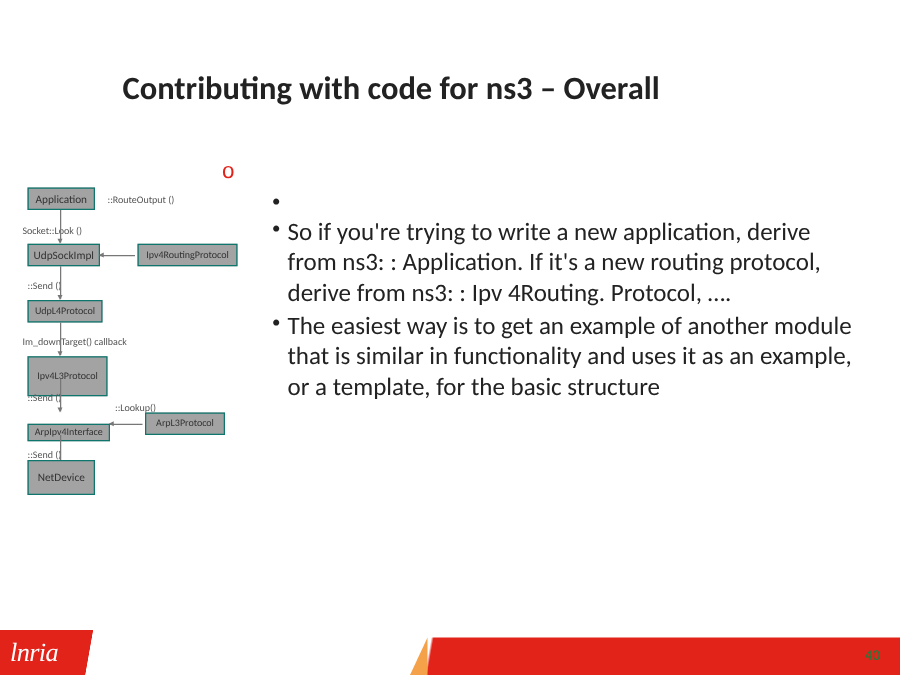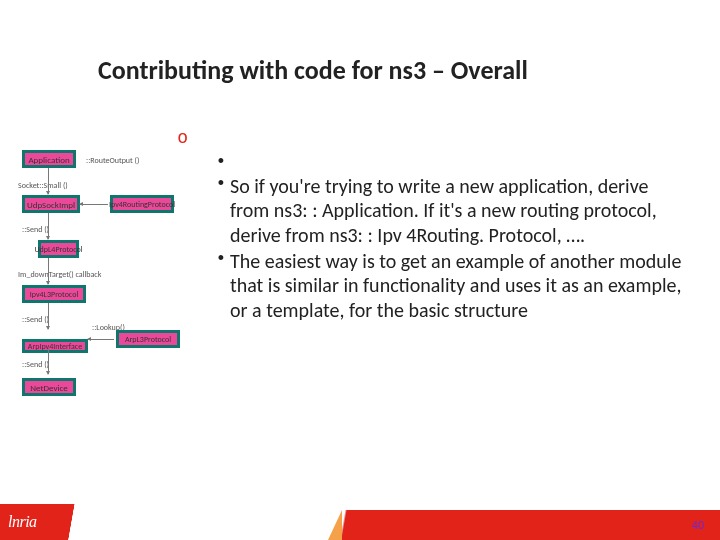--- a/index.html
+++ b/index.html
@@ -1,70 +1,70 @@
 <!DOCTYPE html>
 <html><head>
 <meta charset="utf-8">
 <style>
   * { box-sizing: border-box; margin: 0; padding: 0; }
   html, body { width: 720px; height: 540px; font-family: Calibri, Arial, sans-serif; background: #fff; overflow: hidden; }
   .slide { position: relative; width: 720px; height: 540px; }
   .title { position: absolute; top: 54px; left: 98px; font-size: 26px; font-weight: 700; color: #222; }
   .diagram { position: absolute; left: 18px; top: 150px; width: 172px; height: 290px; }
-  .box { position: absolute; border: 3px solid #0f766e; background: #ec4899; font-size: 9px; display: flex; align-items: center; justify-content: center; padding: 1px 2px; text-align: center; color: #333; }
+  .box { position: absolute; border: 1px solid #0f766e; background: #a3a3a3; font-size: 9px; display: flex; align-items: center; justify-content: center; padding: 1px 2px; text-align: center; color: #333; }
   .lbl { position: absolute; font-size: 8px; color: #555; white-space: nowrap; }
   .arrow { position: absolute; width: 1px; background: #777; }
   .arrow::after { content: ""; position: absolute; bottom: -1px; left: -2px; border-left: 2.5px solid transparent; border-right: 2.5px solid transparent; border-top: 4px solid #777; }
   .harrow { position: absolute; height: 1px; background: #777; }
   .harrow::before { content: ""; position: absolute; left: -1px; top: -2px; border-top: 2.5px solid transparent; border-bottom: 2.5px solid transparent; border-right: 4px solid #777; }
   .content { position: absolute; left: 176px; top: 128px; width: 510px; }
   .main-item { display: flex; margin-bottom: 4px; }
   .circ { width: 18px; flex-shrink: 0; font-size: 18px; color: #e2231a; font-family: "Courier New", monospace; text-align: right; padding-right: 6px; font-weight: 400; }
   .main-text { font-size: 20px; font-weight: 700; line-height: 1.2; color: #222; }
   .sub-list { margin-left: 36px; margin-top: 2px; }
   .sub-item { display: flex; margin-bottom: 2px; }
   .dot { width: 18px; flex-shrink: 0; font-size: 18px; text-align: center; line-height: 1.1; color: #222; font-family: Arial, sans-serif; }
   .sub-text { font-size: 20px; line-height: 1.22; color: #222; }
   .footer-band { position: absolute; left: 0; bottom: 0; width: 720px; height: 40px; }
   .logo-block { position: absolute; left: 0; bottom: 0; width: 94px; height: 36px; background: linear-gradient(100deg, #e2231a 0%, #e2231a 74%, transparent 74.5%); display: flex; align-items: center; }
-  .logo-txt { color: #fff; font-style: italic; font-family: Georgia, 'Times New Roman', serif; font-size: 16px; margin-left: 8px; letter-spacing: -0.5px; }
+  .logo-txt { color: #fff; font-style: italic; font-family: Georgia, 'Times New Roman', serif; font-size: 21px; margin-left: 8px; letter-spacing: -0.5px; }
   .stripe { position: absolute; right: 0; bottom: 0; height: 30px; width: 395px; background: linear-gradient(100deg, transparent 0%, transparent 5%, #e2231a 5.5%, #e2231a 100%); }
   .stripe-accent { position: absolute; right: 378px; bottom: 0; width: 0; height: 0; border-bottom: 30px solid #f5a14a; border-left: 14px solid transparent; border-right: 0; }
   .footertxt { position: absolute; left: 112px; bottom: 10px; font-size: 14px; font-weight: 700; color: #222; }
-  .pagenum { position: absolute; right: 16px; bottom: 8px; font-size: 12px; color: #6d28d9; }
+  .pagenum { position: absolute; right: 16px; bottom: 8px; font-size: 12px; color: #15803d; }
 </style>
 </head>
 <body>
 
 <div class="slide">
   <div class="title">Contributing with code for ns3 – Overall</div>
 
   <div class="diagram">
     <div class="box" style="left:4px; top:0; width:54px; height:18px">Application</div>
     <div class="lbl" style="left:68px; top:5px">::RouteOutput ()</div>
-    <div class="lbl" style="left:0px; top:30px">Socket::Small ()</div>
+    <div class="lbl" style="left:0px; top:30px">Socket::Look ()</div>
     <div class="arrow" style="left:30px; top:18px; height:26px"></div>
     <div class="box" style="left:4px; top:45px; width:58px; height:18px">UdpSockImpl</div>
     <div class="harrow" style="left:62px; top:54px; width:28px"></div>
-    <div class="box" style="left:92px; top:45px; width:64px; height:18px; font-size:8px">Ipv4RoutingProtocol</div>
+    <div class="box" style="left:92px; top:45px; width:80px; height:18px; font-size:8px">Ipv4RoutingProtocol</div>
     <div class="lbl" style="left:4px; top:74px">::Send ()</div>
     <div class="arrow" style="left:30px; top:63px; height:26px"></div>
-    <div class="box" style="left:20px; top:90px; width:41px; height:18px; font-size:8px">UdpL4Protocol</div>
+    <div class="box" style="left:4px; top:90px; width:60px; height:18px; font-size:8px">UdpL4Protocol</div>
     <div class="lbl" style="left:0px; top:119px">Im_downTarget() callback</div>
     <div class="arrow" style="left:30px; top:108px; height:26px"></div>
-    <div class="box" style="left:4px; top:135px; width:64px; height:18px; font-size:8px">Ipv4L3Protocol</div>
+    <div class="box" style="left:4px; top:135px; width:64px; height:32px; font-size:8px">Ipv4L3Protocol</div>
     <div class="lbl" style="left:4px; top:164px">::Send ()</div>
     <div class="arrow" style="left:30px; top:153px; height:26px"></div>
     <div class="box" style="left:4px; top:189px; width:66px; height:14px; font-size:8px">ArpIpv4Interface</div>
     <div class="lbl" style="left:74px; top:172px">::Lookup()</div>
     <div class="harrow" style="left:70px; top:189px; width:26px"></div>
     <div class="box" style="left:98px; top:180px; width:64px; height:18px; font-size:8px">ArpL3Protocol</div>
     <div class="lbl" style="left:4px; top:209px">::Send ()</div>
     <div class="arrow" style="left:30px; top:198px; height:26px"></div>
-    <div class="box" style="left:4px; top:228px; width:54px; height:18px">NetDevice</div>
+    <div class="box" style="left:4px; top:218px; width:54px; height:28px">NetDevice</div>
   </div>
 
   <div class="content">
     <div class="main-item">
       <div class="circ">o</div>
     </div>
     <div class="sub-list">
       <div class="sub-item">
         <div class="dot">•</div>
       </div>

